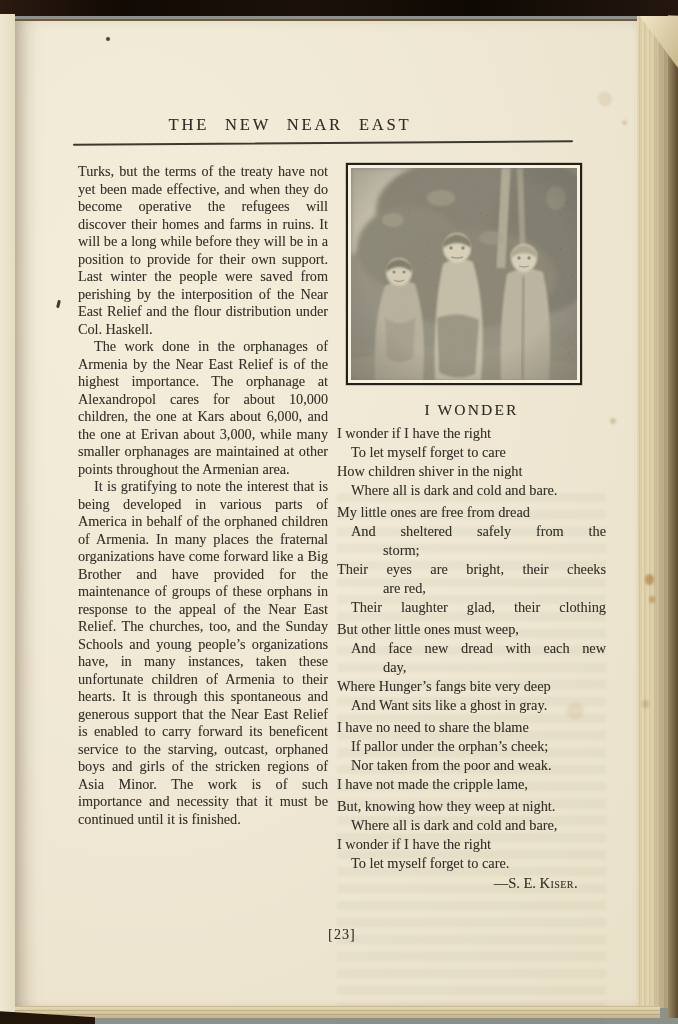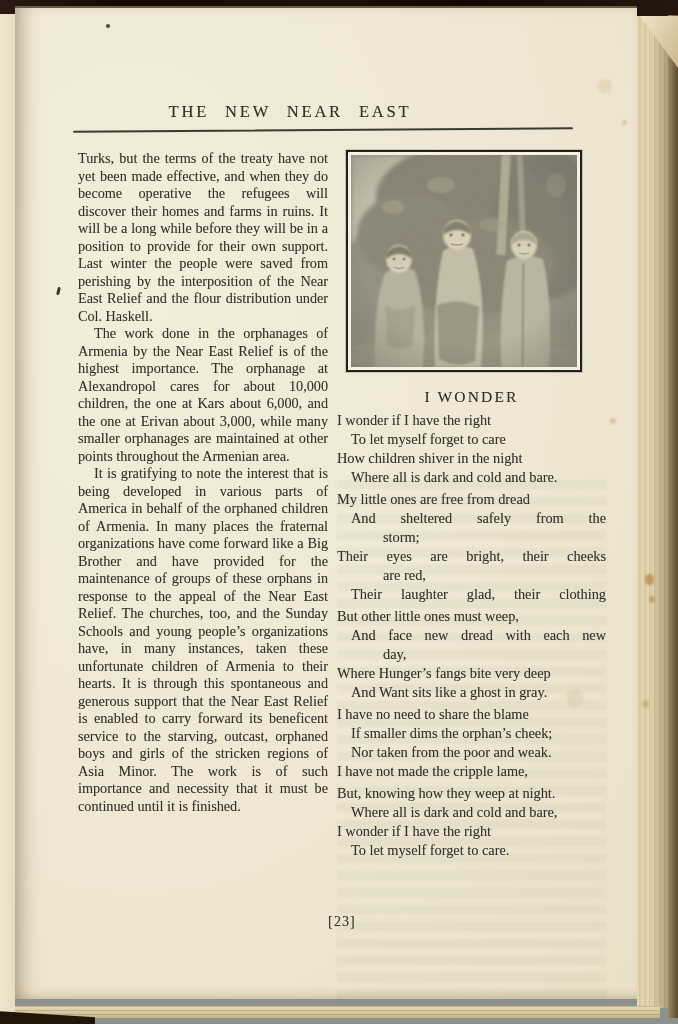--- a/index.html
+++ b/index.html
@@ -3,21 +3,21 @@
 <meta charset="utf-8">
 <style>
   html,body{margin:0;padding:0;background:#8c918c;}
   .scene{position:relative;width:678px;height:1024px;overflow:hidden;background:#8c918c;
          font-family:"Liberation Serif","DejaVu Serif",serif;}
   
   .band-top{position:absolute;left:0;top:0;width:678px;height:16px;
     background:linear-gradient(90deg,#2a1a10,#120a04 18%,#1b110a 45%,#0f0903 70%,#241710);}
   .underpage-left{position:absolute;left:0;top:14px;width:15px;height:998px;
     background:linear-gradient(90deg,#efe7d1,#e6dcc2);}
-  .page{position:absolute;left:15px;top:6px;width:622px;height:991px;
+  .page{position:absolute;left:15px;top:19px;width:622px;height:991px;
     border-top:2px solid #6e5b3f;
     background:
       radial-gradient(circle at 93px 18px, rgba(40,35,25,.85) 0 1.3px, transparent 2.6px),
       radial-gradient(circle at 590px 78px, rgba(150,110,55,.12) 0 5px, transparent 9px),
       radial-gradient(circle at 560px 690px, rgba(150,110,55,.10) 0 6px, transparent 11px),
       radial-gradient(ellipse at 20% 28%, #f3edda 0%, #efe7d3 55%, #e9e0c8 100%);
     box-shadow:inset 16px 0 20px -12px rgba(95,75,45,.5), inset 0 -8px 14px -10px rgba(120,95,55,.45);}
   .edge-strip{position:absolute;left:637px;top:16px;width:31px;height:992px;
     background:
       linear-gradient(to right, rgba(0,0,0,0) 45%, rgba(92,70,38,.38)),
@@ -184,27 +184,28 @@
           <div class="pl i2">storm;</div>
           <div class="pl i0 w">Their eyes are bright, their cheeks</div>
           <div class="pl i2">are red,</div>
           <div class="pl i1 w">Their laughter glad, their clothing</div>
           <div class="pl i0 s">But other little ones must weep,</div>
           <div class="pl i1 w">And face new dread with each new</div>
           <div class="pl i2">day,</div>
           <div class="pl i0">Where Hunger’s fangs bite very deep</div>
           <div class="pl i1">And Want sits like a ghost in gray.</div>
           <div class="pl i0 s">I have no need to share the blame</div>
-          <div class="pl i1">If smaller dims the orphan’s cheek;</div>
+          <div class="pl i1">If pallor under the orphan’s cheek;</div>
           <div class="pl i1">Nor taken from the poor and weak.</div>
           <div class="pl i0">I have not made the cripple lame,</div>
           <div class="pl i0 s">But, knowing how they weep at night.</div>
           <div class="pl i1">Where all is dark and cold and bare,</div>
           <div class="pl i0">I wonder if I have the right</div>
           <div class="pl i1">To let myself forget to care.</div>
+          <div class="attr"><span>—S. E. </span><span class="sc">Kiser.</span></div>
         </div>
       </div>
 
       <div class="folio">[23]</div>
     </div>
   </div>
 
   <div class="edge-strip"></div>
   <div class="edge-dark"></div>
   <div class="curl"></div>

